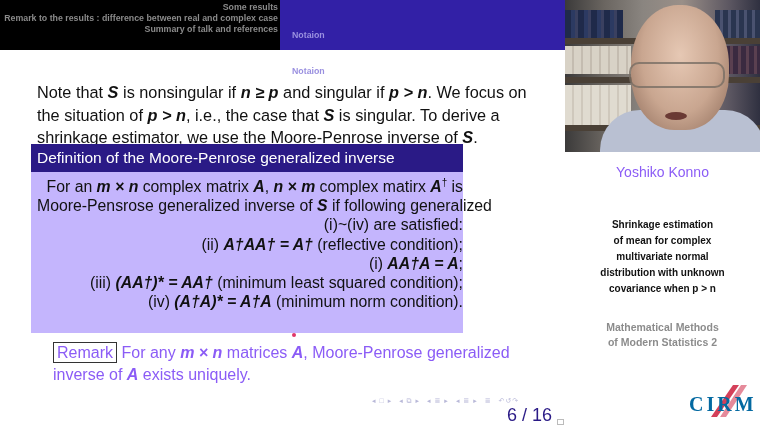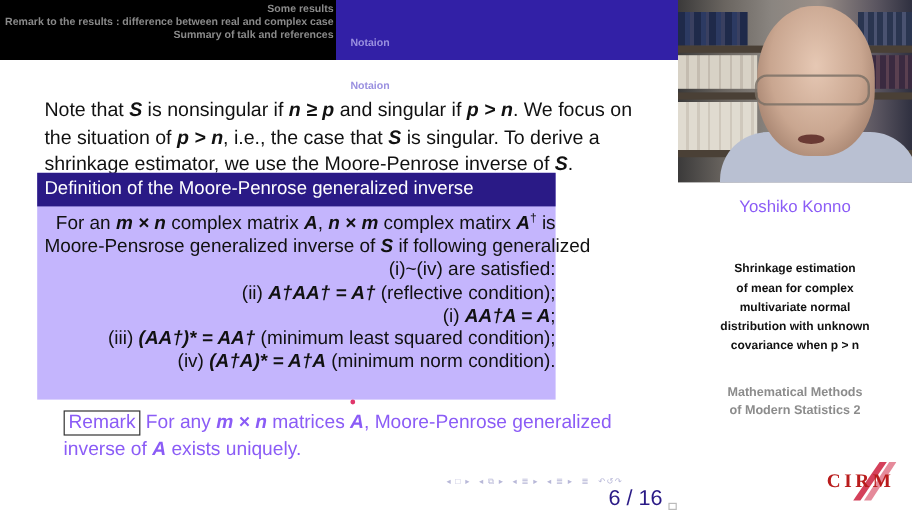--- a/index.html
+++ b/index.html
@@ -46,21 +46,21 @@
     .face { position: absolute; left: 66px; top: 5px; width: 98px; height: 125px; border-radius: 48% 48% 44% 44%;
       background: radial-gradient(ellipse at 50% 40%, #e6c8b4 0%, #c9a690 55%, #8c6a58 100%); }
     .glasses { position: absolute; left: 64px; top: 62px; width: 96px; height: 26px; border: 2px solid rgba(120,110,100,0.8); border-radius: 10px; }
     .shirt { position: absolute; left: 35px; top: 110px; width: 165px; height: 50px; border-radius: 40px 40px 0 0; background: #b9c0d2; }
     .mouth { position: absolute; left: 100px; top: 112px; width: 22px; height: 8px; border-radius: 50%; background: #6a3a34; }
 
     .speaker { position: absolute; left: 0; top: 164px; width: 195px; text-align: center; font-size: 14px; color: #8b5cf6; }
     .talk-title { position: absolute; left: 0; top: 217px; width: 195px; text-align: center; font-size: 10px; font-weight: bold; line-height: 16px; color: #111; }
     .event { position: absolute; left: 0; top: 320px; width: 195px; text-align: center; font-size: 10.5px; font-weight: bold; line-height: 15px; color: #8c8c8c; }
     .cirm { position: absolute; left: 122px; top: 383px; width: 60px; height: 36px; }
-    .cirm-text { position: absolute; left: 2px; top: 10px; font-family: "Liberation Serif", serif; font-size: 16px; font-weight: bold; color: #b91c1c; letter-spacing: 3px; }
+    .cirm-text { position: absolute; left: 2px; top: 10px; font-family: "Liberation Serif", serif; font-size: 20px; font-weight: bold; color: #0369a1; letter-spacing: 3px; }
   </style>
 </head>
 <body>
 
 <div class="slide">
 
   <div class="nav-header">
     <div class="nav-left">
       <div class="sec inactive">Some results</div>
       <div class="sec inactive">Remark to the results : difference between real and complex case</div>

